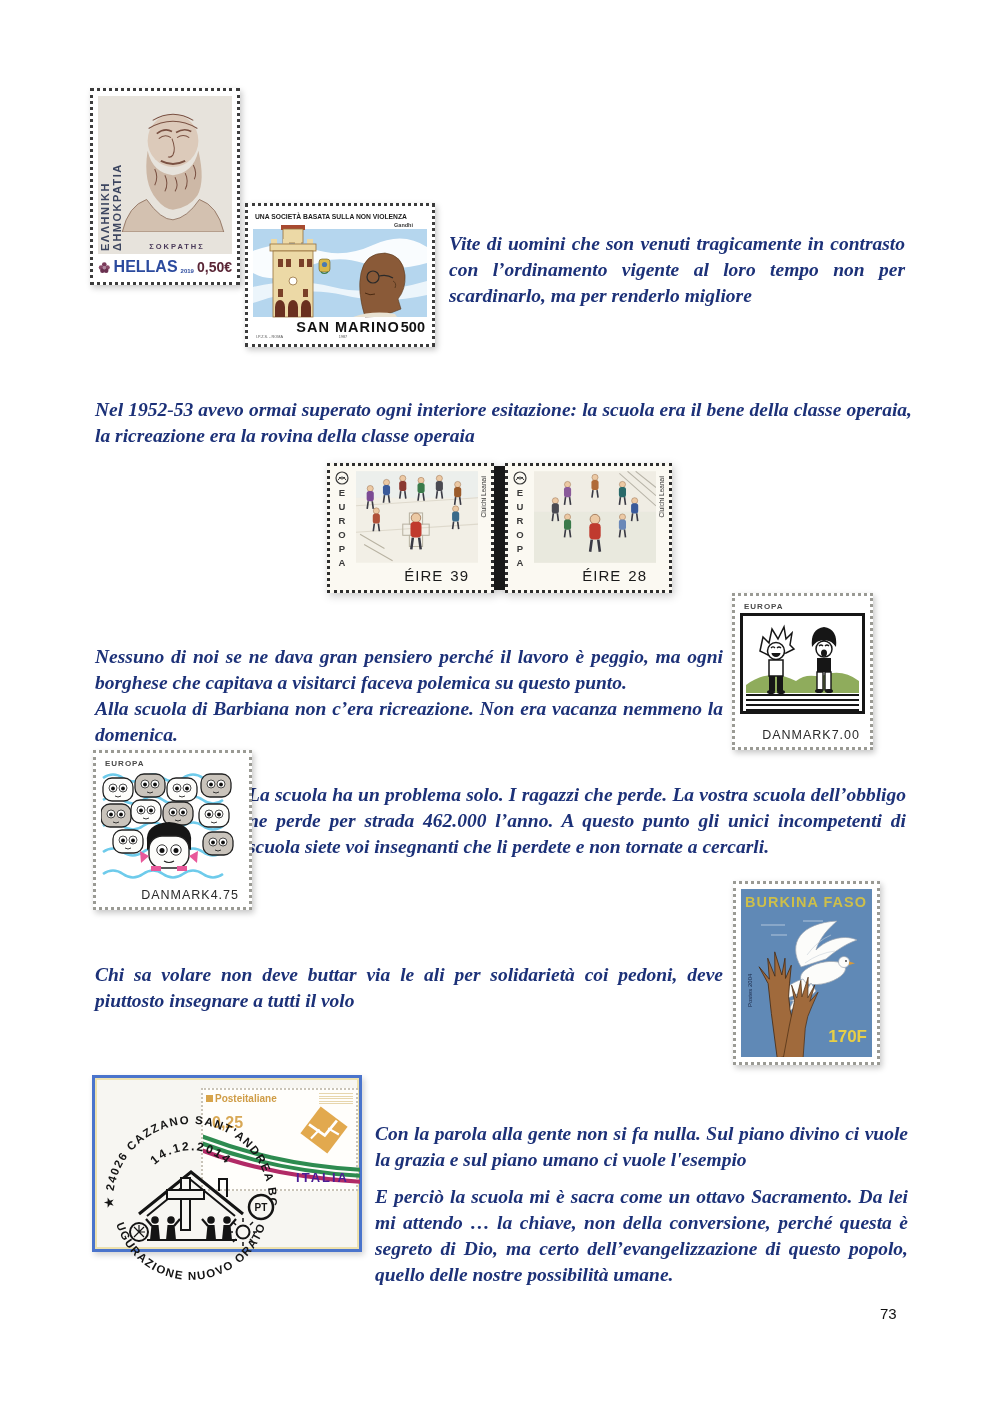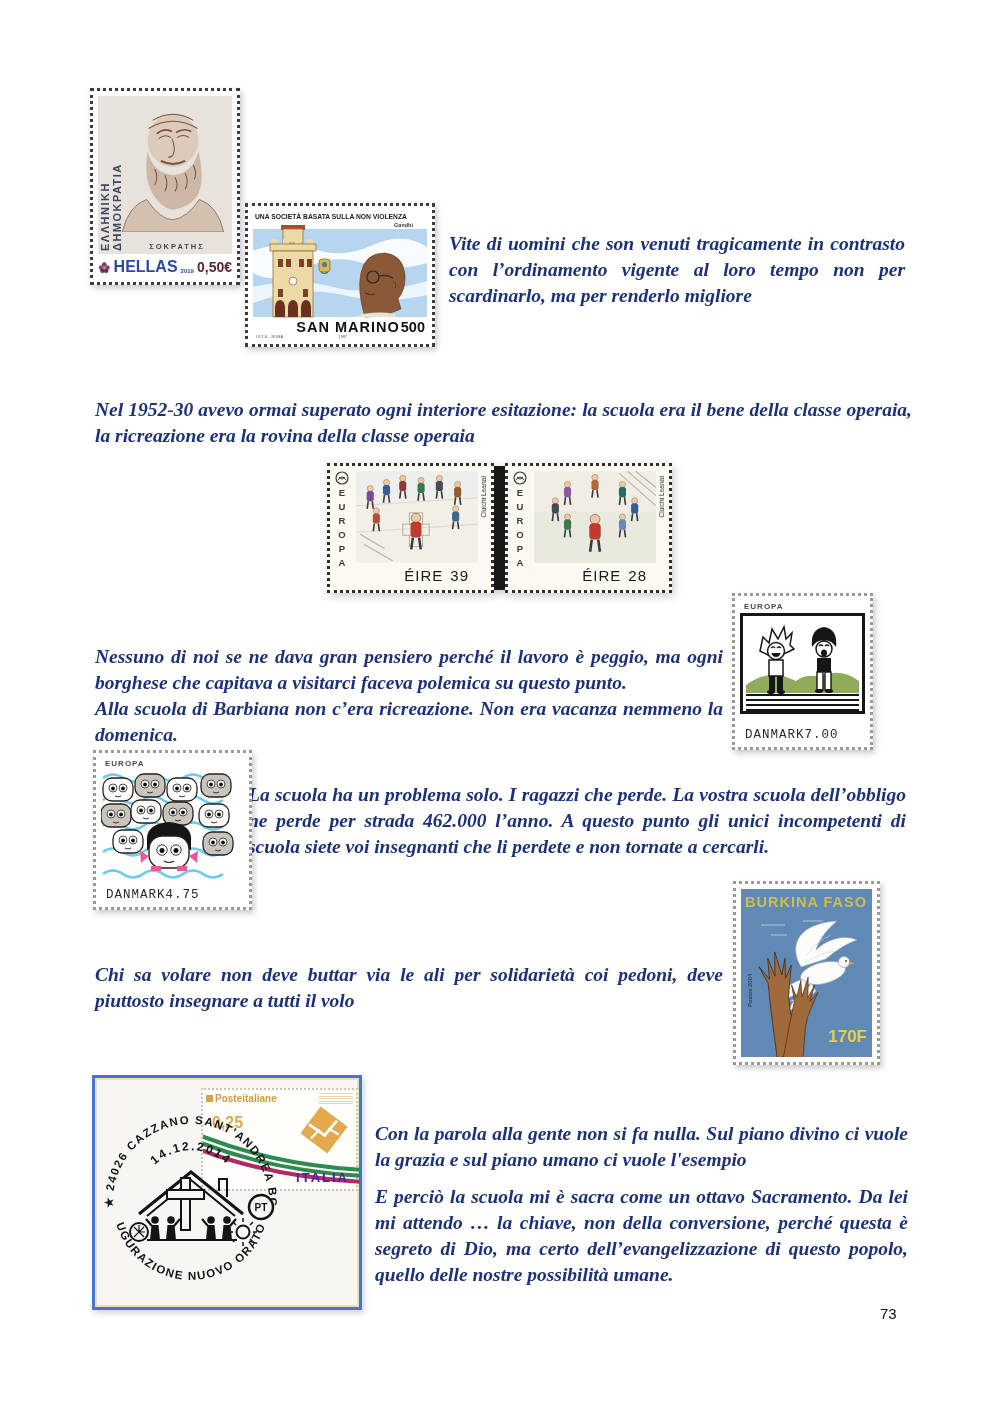--- a/index.html
+++ b/index.html
@@ -65,26 +65,26 @@
   .eire-side { position:absolute; right:4px; top:10px; font-family:"Liberation Sans",sans-serif;
     font-size:6.5px; color:#333; }
   
   .dk { border-color:#9a9a94; }
   .dk7   { left:732px; top:593px; width:141px; height:157px; padding:5px; }
   .dk475 { left:93px;  top:750px; width:159px; height:160px; padding:5px; }
   .europa-logo { position:absolute; left:9px; top:6px; font-family:"Liberation Sans",sans-serif;
     font-weight:bold; font-size:8px; color:#4a4a4a; letter-spacing:1px; }
   .dk-art { position:absolute; left:5px; top:17px; }
   .dk-bottom { position:absolute; left:10px; right:10px; bottom:5px; display:flex;
-    justify-content:flex-start; font-family:Liberation Mono, monospace;
+    justify-content:flex-end; font-family:Liberation Sans, sans-serif;
     font-size:12.5px; color:#2a2a2a; letter-spacing:1px; }
   
   .burkina { left:733px; top:881px; width:147px; height:184px; padding:5px; border-color:#9a9a94; }
   
-  .envelope { position:absolute; left:92px; top:1075px; width:270px; height:235px;
+  .envelope { position:absolute; left:92px; top:1075px; width:270px; height:177px;
     background:#f7f6f2; border:3px solid #4a74cc;
     box-shadow:inset 0 0 0 2px rgba(224,200,90,.45), 2px 3px 6px rgba(0,0,0,.18); }
   .pi-stamp { position:absolute; left:106px; top:10px; width:157px; height:103px;
     background:#fffefb; border:2px dotted #c9c4b8; padding:3px; }
   .pi-head { display:flex; align-items:center; gap:2px; }
   .pi-logo-sq { width:7px; height:7px; background:#d8a44a; }
   .pi-brand { font-family:"Liberation Sans",sans-serif; font-weight:bold; font-size:10px; color:#cf9c45; }
   .pi-fineprint { margin-left:auto; width:34px; height:11px;
     background:repeating-linear-gradient(#e3cf9f 0 1px, transparent 1px 2.6px); opacity:.85; }
   .pi-value { position:absolute; left:9px; top:24px; font-family:"Liberation Sans",sans-serif;
@@ -94,21 +94,21 @@
   .pi-country { position:absolute; right:7px; bottom:4px; font-family:"Liberation Sans",sans-serif;
     font-weight:bold; font-size:13px; color:#4c1d95; letter-spacing:2px; }
   .postmark { position:absolute; left:6px; top:34px; }
 </style>
 </head>
 <body>
 
 <div class="page">
 
   <div id="q2" class="quote">Vite di uomini che son venuti tragicamente in contrasto con l’ordinamento vigente al loro tempo non per scardinarlo, ma per renderlo migliore</div>
-  <div id="q3" class="quote">Nel 1952-30 avevo ormai superato ogni interiore esitazione: la scuola era il bene della classe operaia, la ricreazione era la rovina della classe operaia</div>
+  <div id="q3" class="quote">Nel 1952-53 avevo ormai superato ogni interiore esitazione: la scuola era il bene della classe operaia, la ricreazione era la rovina della classe operaia</div>
   <div id="q4" class="quote">
     <p>Nessuno di noi se ne dava gran pensiero perché il lavoro è peggio, ma ogni borghese che capitava a visitarci faceva polemica su questo punto.</p>
     <p>Alla scuola di Barbiana non c’era ricreazione. Non era vacanza nemmeno la domenica.</p>
   </div>
   <div id="q5" class="quote">La scuola ha un problema solo. I ragazzi che perde. La vostra scuola dell’obbligo ne perde per strada 462.000 l’anno. A questo punto gli unici incompetenti di scuola siete voi insegnanti che li perdete e non tornate a cercarli.</div>
   <div id="q7" class="quote">Con la parola alla gente non si fa nulla. Sul piano divino ci vuole la grazia e sul piano umano ci vuole l'esempio</div>
   <div id="q6" class="quote">Chi sa volare non deve buttar via le ali per solidarietà coi pedoni, deve piuttosto insegnare a tutti il volo</div>
   <div id="q8" class="quote">E perciò la scuola mi è sacra come un ottavo Sacramento. Da lei mi attendo … la chiave, non della conversione, perché questa è segreto di Dio, ma certo dell’evangelizzazione di questo popolo, quello delle nostre possibilità umane.</div>
   <div class="page-number">73</div>
 

